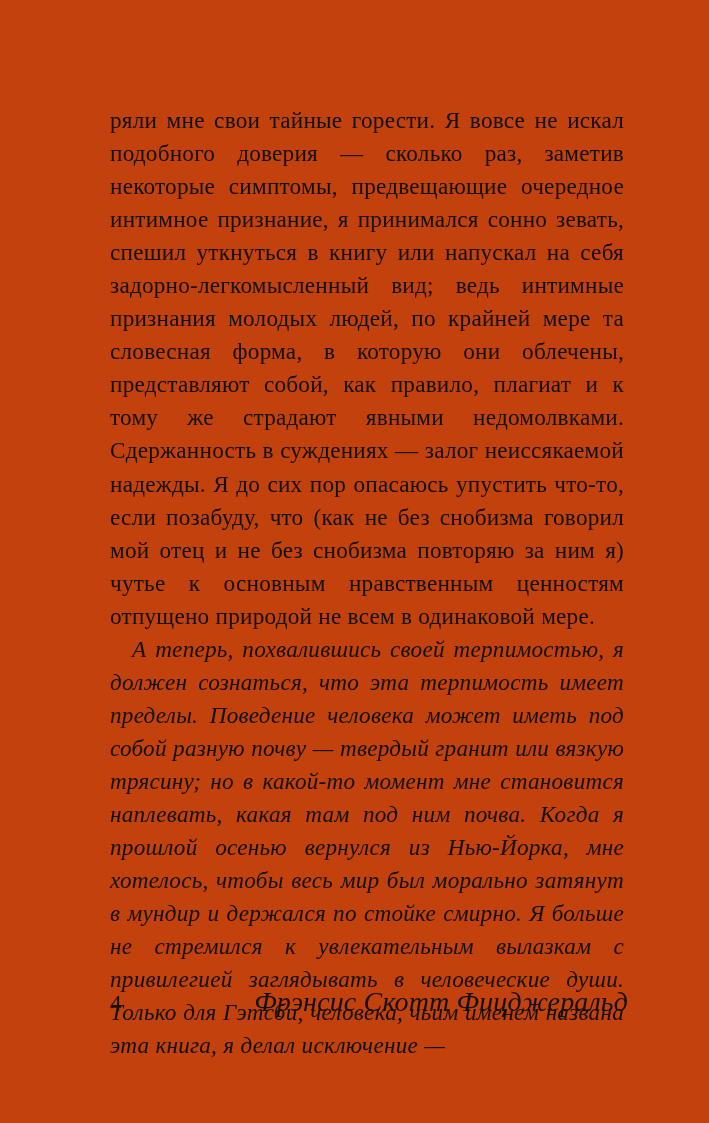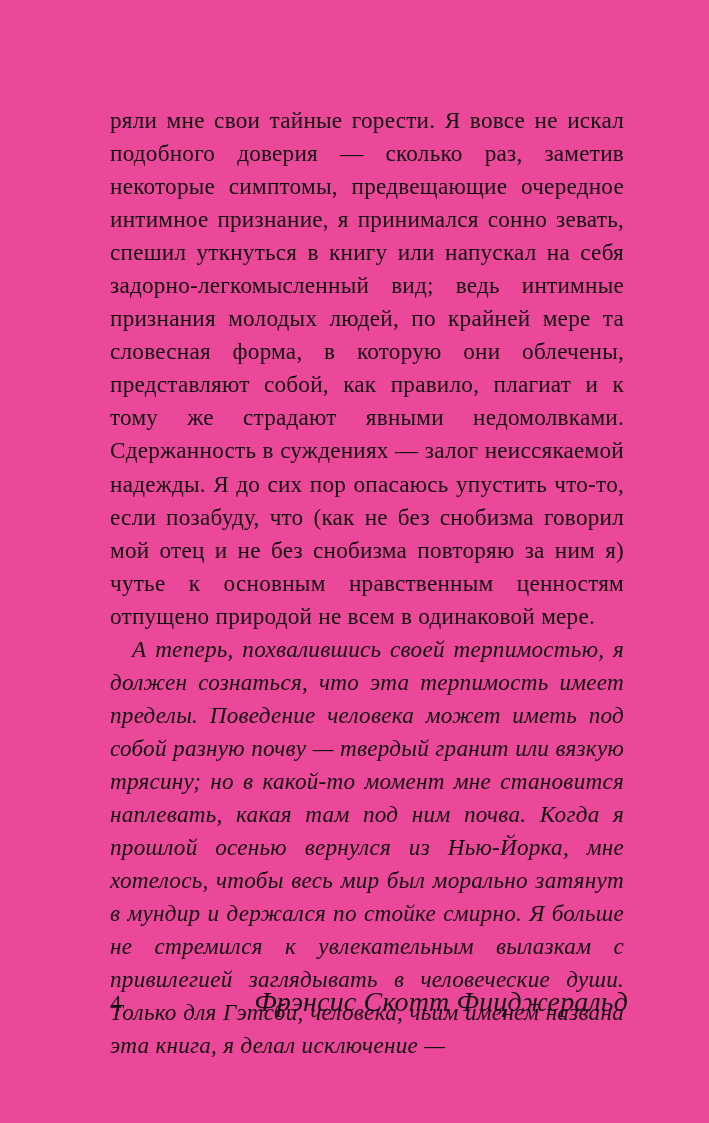--- a/index.html
+++ b/index.html
@@ -13,21 +13,21 @@
     position: relative;
     overflow: hidden;
     font-family: "Liberation Serif", "DejaVu Serif", serif;
     color: #111111;
     -webkit-font-smoothing: antialiased;
   }
 
   .page {
     position: absolute;
     inset: 0;
-    background: #ec4899;
+    background: #c2410c;
   }
 
   .text-block {
     position: absolute;
     left: 110px;
     top: 104px;
     width: 514px;
   }
 
   .para {

